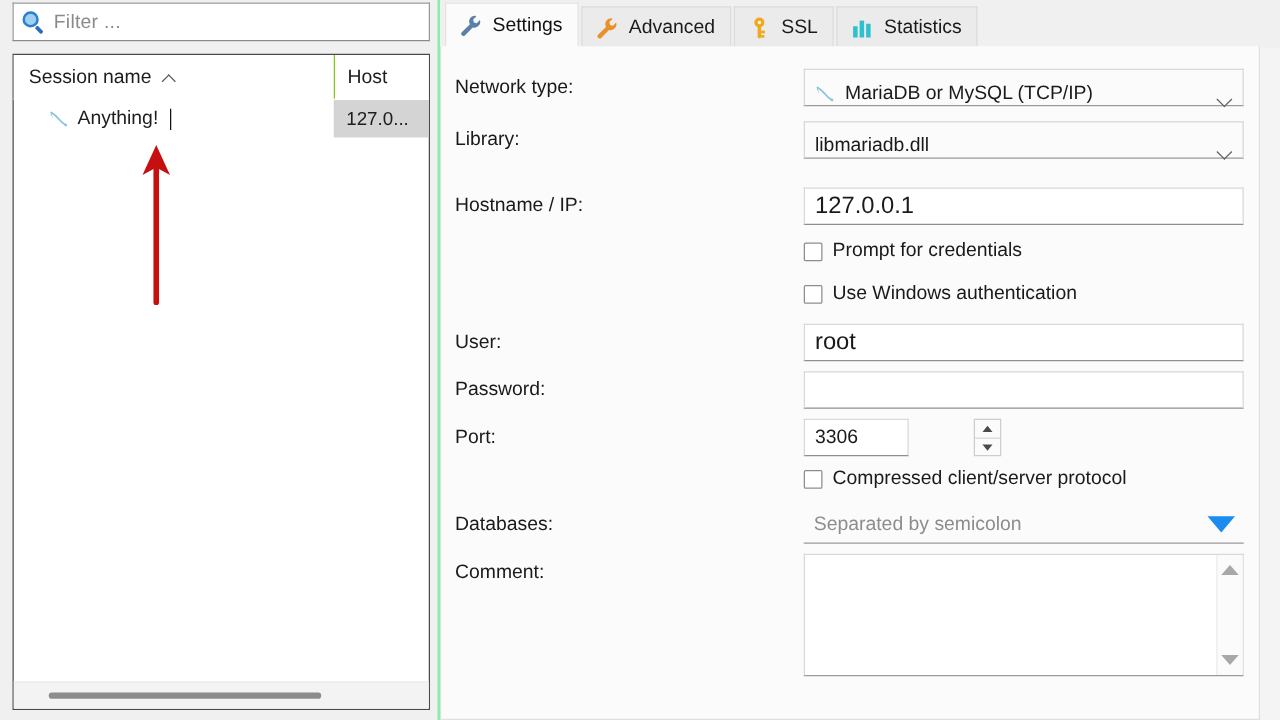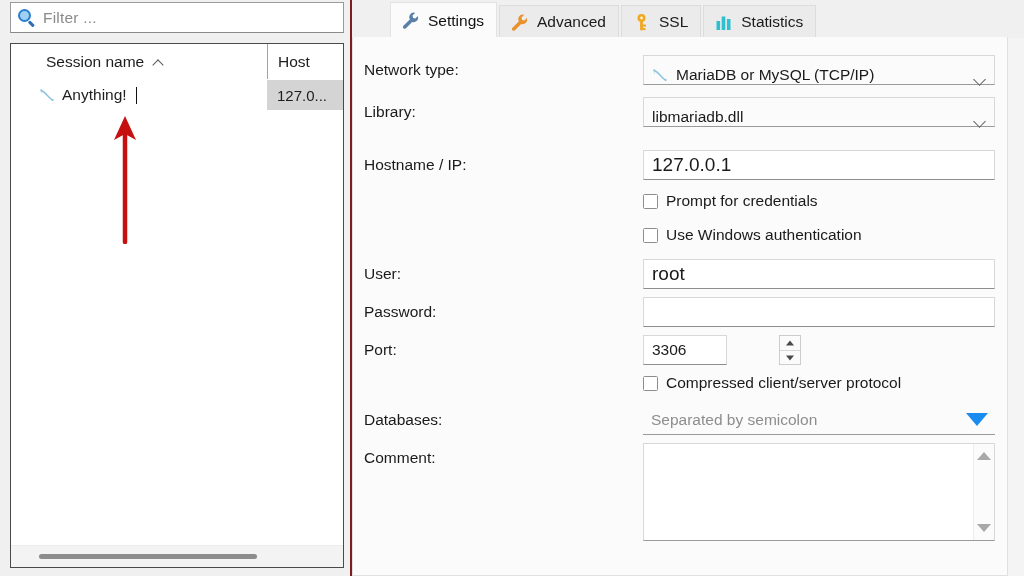--- a/index.html
+++ b/index.html
@@ -8,21 +8,21 @@
     width: 1024px; height: 576px;
     overflow: hidden;
     background: #f0f0f0;
     font-family: "Liberation Sans", sans-serif;
   }
 
   #app {
     position: relative;
     width: 1024px;
     height: 576px;
-    background: #7f1d1d;
+    background: #86efac;
   }
 
   
   #left-panel {
     position: absolute;
     left: 0; top: 0;
     width: 350px; height: 576px;
     background: #f0f0f0;
   }
 
@@ -75,21 +75,20 @@
     background: #ffffff;
     border: 1.6px solid #4a4a4a;
   }
   #tree-header {
     position: relative;
     height: 36px;
     background: #ffffff;
     border-bottom: 1px solid #ffffff;
     display: flex;
     align-items: flex-start;
-    padding-left: 23px;
   }
   #col-session {
     flex: 1 1 auto;
     padding-left: 12px;
     font-size: 15.5px;
     color: #1d1d1d;
     display: flex;
     align-items: center;
     gap: 9px;
     height: 100%;
@@ -221,21 +220,20 @@
     background: #ebebeb;
     border: 1px solid #dcdcdc;
     border-bottom: none;
     position: relative;
   }
   .tab.active {
     background: #fbfbfb;
     border-color: #e2e2e2;
     height: 36px;
     color: #111;
-    margin-left: 34px;
   }
   .tab .ticon { width: 19px; height: 19px; flex: 0 0 auto; }
   .tab .ticon svg { display: block; }
 
   #tab-content {
     position: absolute;
     left: 0; top: 37px;
     width: 656px;
     height: 539px;
     background: #fbfbfb;

